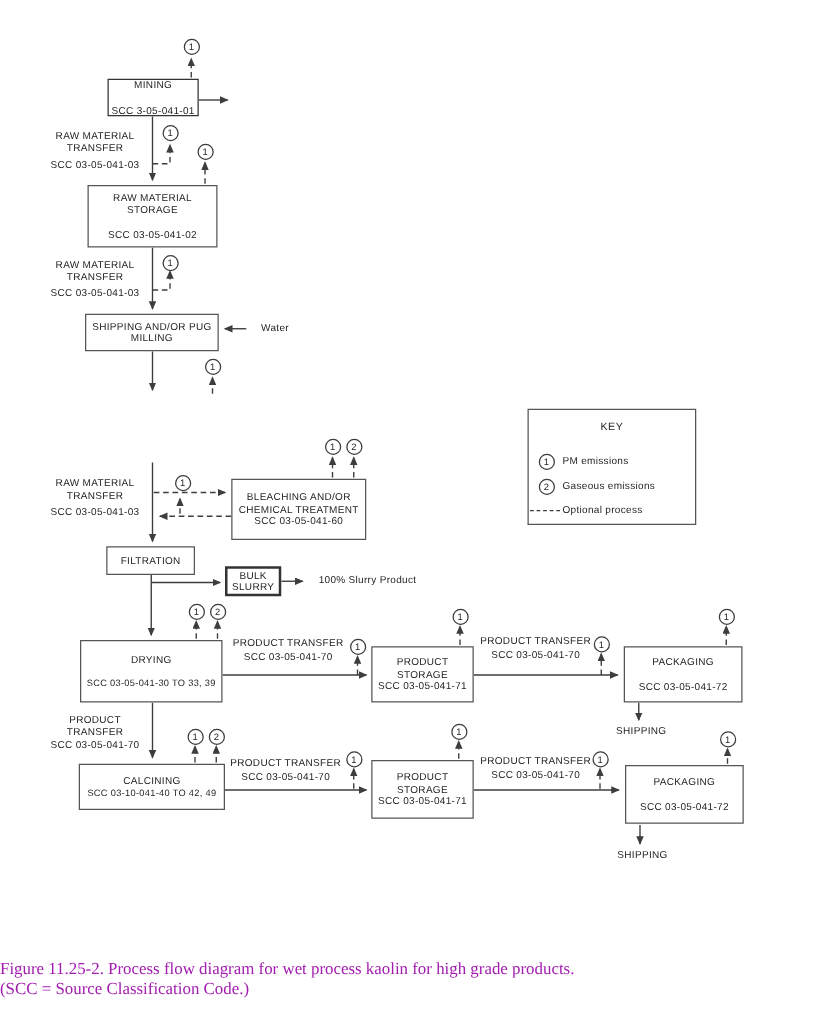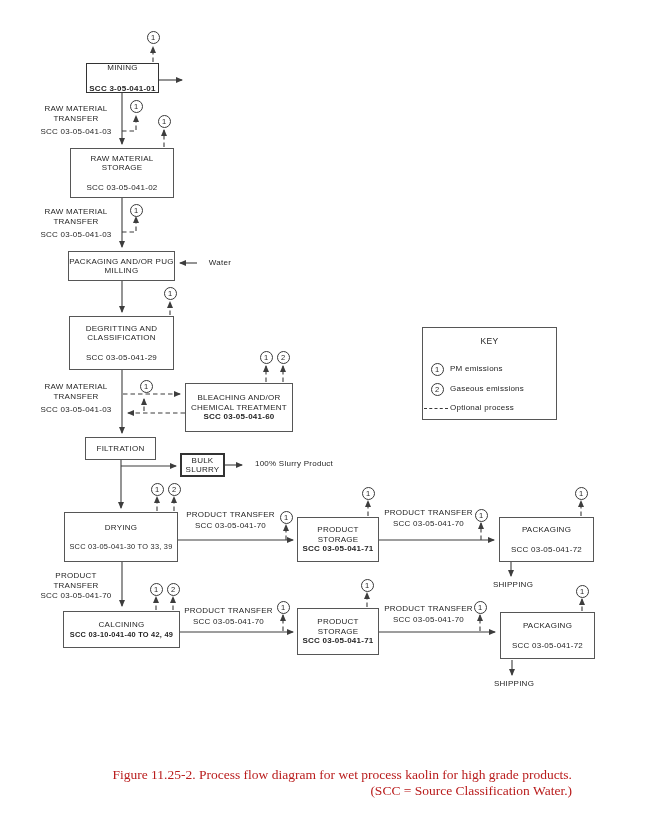--- a/index.html
+++ b/index.html
@@ -3,38 +3,38 @@
 <meta charset="utf-8">
 <style>
   html,body{margin:0;padding:0;background:#fff;}
   .page{position:relative;width:671px;height:822px;background:#fff;overflow:hidden;
         font-family:"Liberation Sans",sans-serif;color:#1f1f1f;}
   .lines{position:absolute;left:0;top:0;z-index:1;}
   .box{position:absolute;z-index:2;box-sizing:border-box;border:1px solid #565656;background:#fff;
        display:flex;flex-direction:column;align-items:center;justify-content:center;
        text-align:center;font-size:8px;line-height:9.5px;letter-spacing:.25px;}
   .box .scc{margin-top:10px;white-space:nowrap;}
-  .box .scc.tight{margin-top:0;font-weight:bold;}
+  .box .scc.tight{margin-top:0;}
   .box .scc.long{font-size:7.4px;}
   .bold-border{border:1.5px solid #333;}
   .heavy-border{border:2px solid #333;}
   .circle{position:absolute;z-index:3;width:13px;height:13px;box-sizing:border-box;
           border:1px solid #3a3a3a;border-radius:50%;background:#fff;
           font-size:7.5px;line-height:11px;text-align:center;}
   .lbl{position:absolute;z-index:2;font-size:8px;line-height:10px;letter-spacing:.25px;text-align:center;}
   .lbl .scc{display:block;margin-top:3px;white-space:nowrap;}
   .lbl.left{text-align:center;}
   .keybox{position:absolute;z-index:2;box-sizing:border-box;border:1px solid #565656;background:#fff;}
   .key-title{position:absolute;left:0;right:0;top:8px;text-align:center;font-size:8.5px;letter-spacing:.4px;}
   .key-label{position:absolute;font-size:8px;line-height:11px;letter-spacing:.25px;}
   .kc{position:absolute;width:13px;height:13px;box-sizing:border-box;border:1px solid #3a3a3a;
       border-radius:50%;background:#fff;font-size:7.5px;line-height:11px;text-align:center;}
   .dash-sample{position:absolute;width:24px;height:0;border-top:1.6px dashed #3a3a3a;}
-  .caption{position:absolute;left:0;top:767px;width:572px;text-align:right;z-index:2;
-           font-family:"Liberation Serif",serif;font-size:13.5px;line-height:16px;color:#b91c1c;}
+  .caption{position:absolute;left:0;top:767px;width:572px;text-align:left;z-index:2;
+           font-family:"Liberation Serif",serif;font-size:13.5px;line-height:16px;color:#a21caf;}
 </style>
 </head>
 <body>
 
 <div class="page">
 
   <svg class="lines" width="671" height="822">
     <defs>
       <marker id="ah" markerWidth="8" markerHeight="7" refX="6" refY="3" orient="auto" markerUnits="userSpaceOnUse">
         <path d="M0,0 L7,3 L0,6 Z" fill="#3d3d3d"></path>
@@ -91,29 +91,24 @@
     <span class="scc tight">SCC 3-05-041-01</span>
   </div>
 
   <div class="box" style="left:70px;top:148px;width:104px;height:50px;">
     <span>RAW MATERIAL</span>
     <span>STORAGE</span>
     <span class="scc">SCC 03-05-041-02</span>
   </div>
 
   <div class="box" style="left:68px;top:251px;width:107px;height:30px;">
-    <span>PACKAGING AND/OR PUG</span>
+    <span>SHIPPING AND/OR PUG</span>
     <span>MILLING</span>
   </div>
 
-  <div class="box" style="left:69px;top:316px;width:105px;height:54px;">
-    <span>DEGRITTING AND</span>
-    <span>CLASSIFICATION</span>
-    <span class="scc">SCC 03-05-041-29</span>
-  </div>
 
   <div class="box" style="left:185px;top:383px;width:108px;height:49px;">
     <span>BLEACHING AND/OR</span>
     <span>CHEMICAL TREATMENT</span>
     <span class="scc tight">SCC 03-05-041-60</span>
   </div>
 
   <div class="box" style="left:85px;top:437px;width:71px;height:23px;">
     <span>FILTRATION</span>
   </div>
@@ -224,16 +219,16 @@
     <div class="kc" style="left:7.5px;top:34.5px;">1</div>
     <div class="key-label" style="left:27px;top:35px;">PM emissions</div>
     <div class="kc" style="left:7.5px;top:54.5px;">2</div>
     <div class="key-label" style="left:27px;top:55px;">Gaseous emissions</div>
     <div class="dash-sample" style="left:1px;top:80px;"></div>
     <div class="key-label" style="left:27px;top:74px;">Optional process</div>
   </div>
 
   <div class="caption">
     <span>Figure 11.25-2.  Process flow diagram for wet process kaolin for high grade products.</span><br>
-    <span>(SCC = Source Classification Water.)</span>
+    <span>(SCC = Source Classification Code.)</span>
   </div>
 
 </div>
 
 </body></html>

